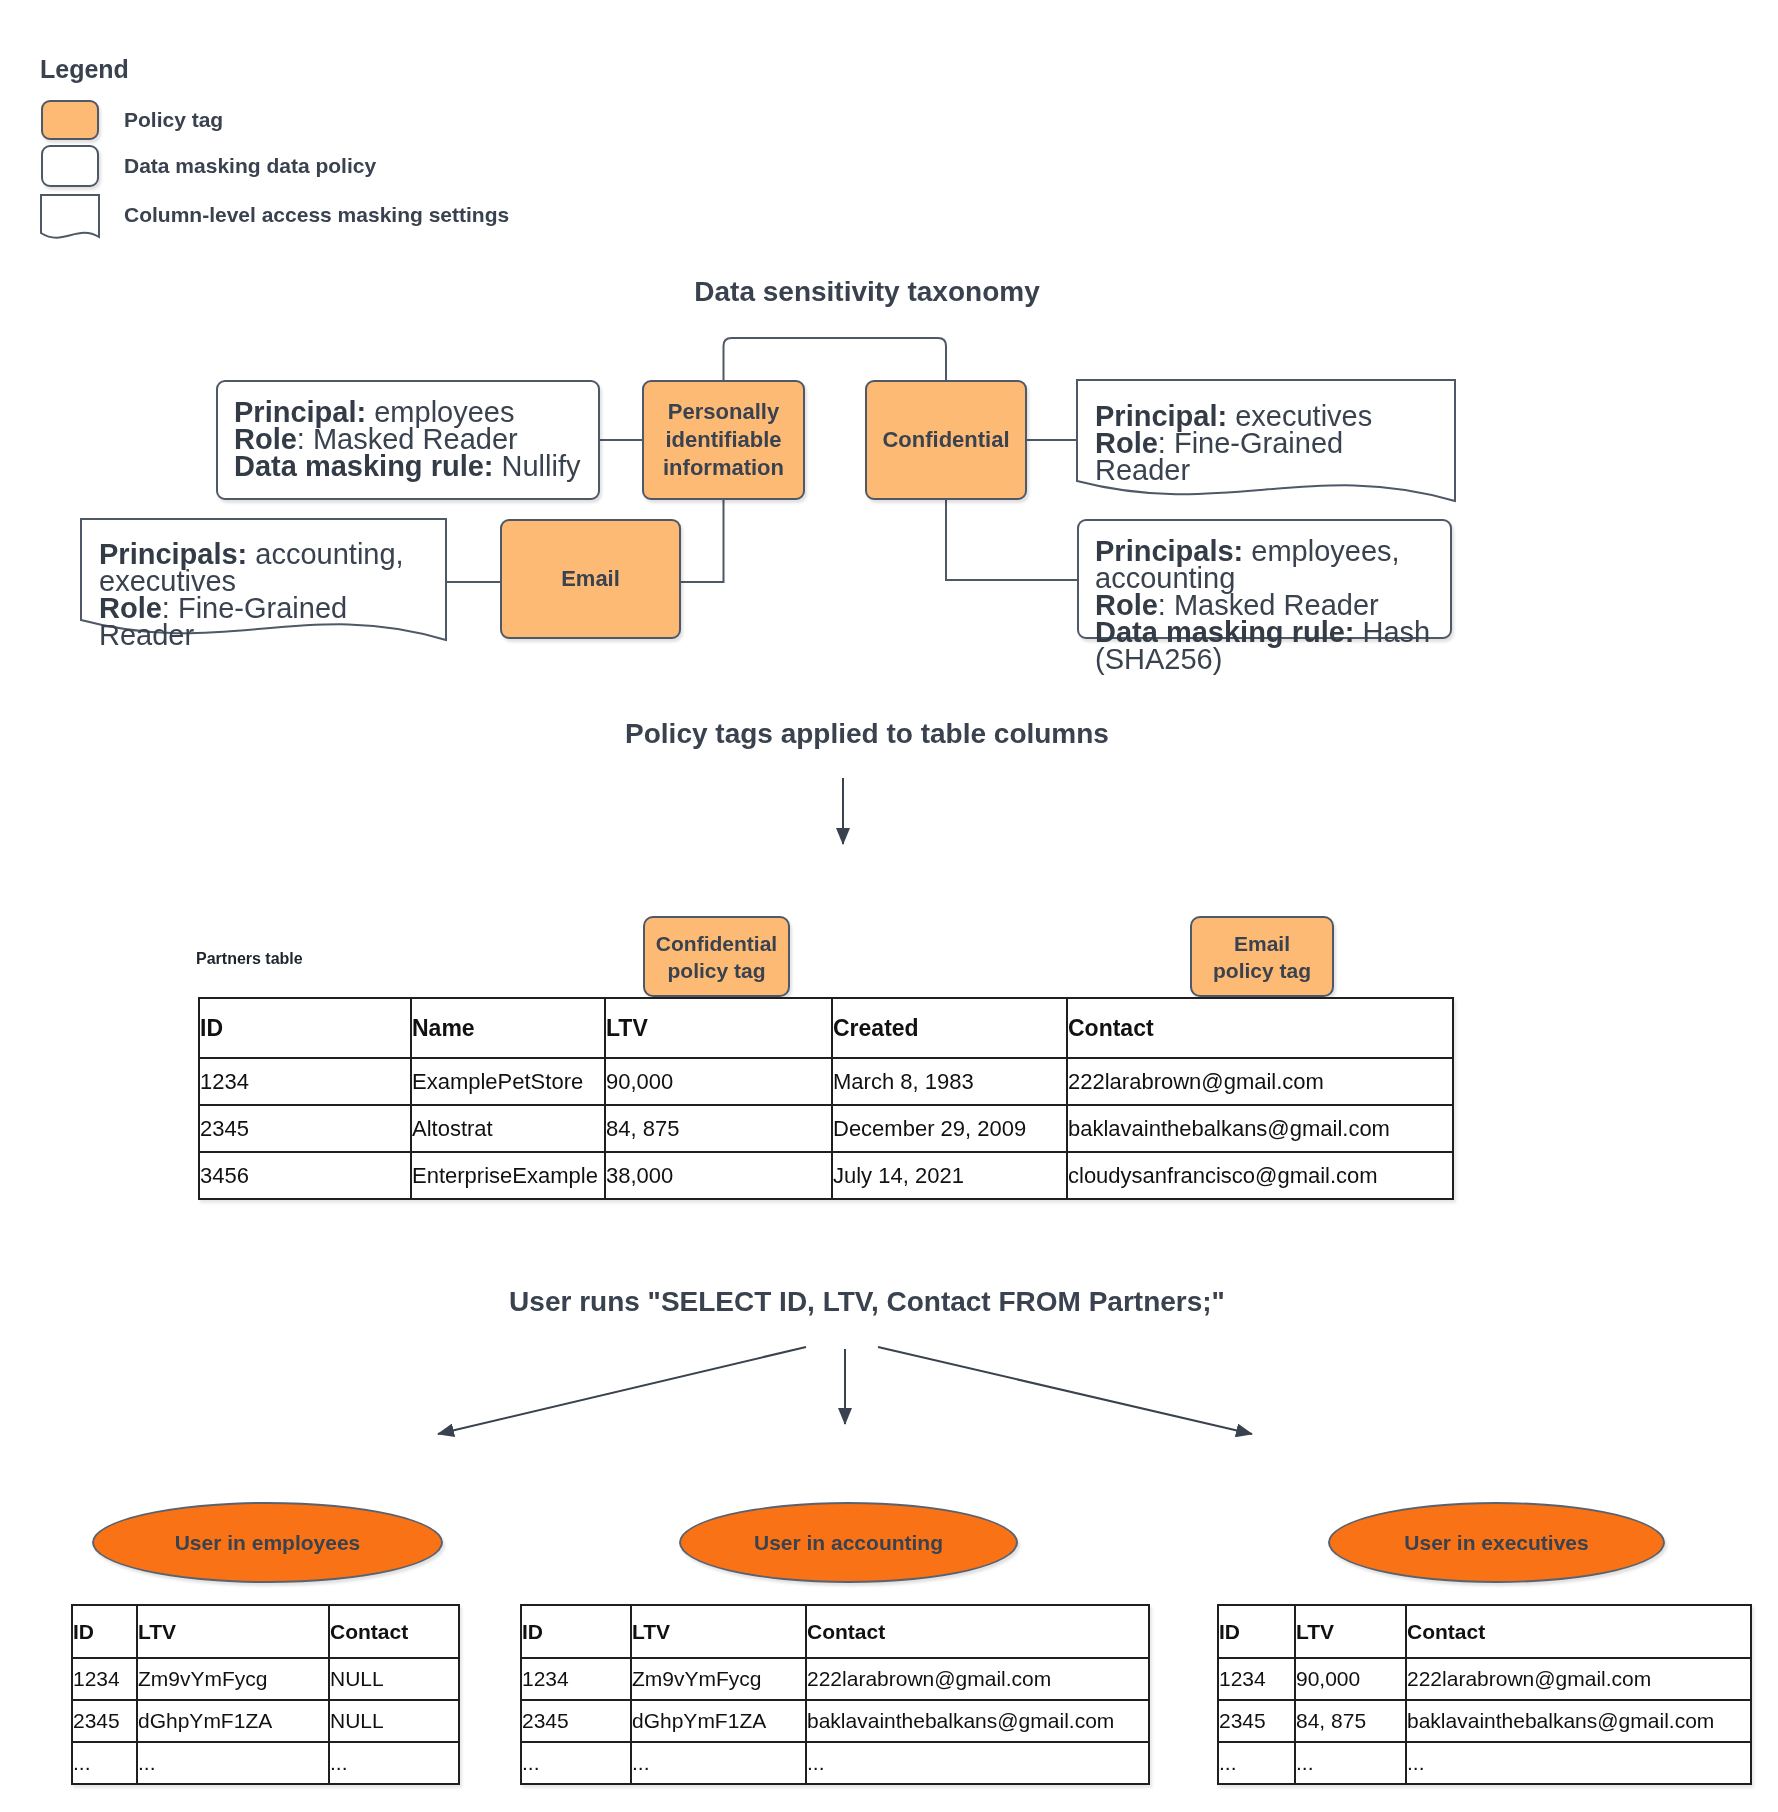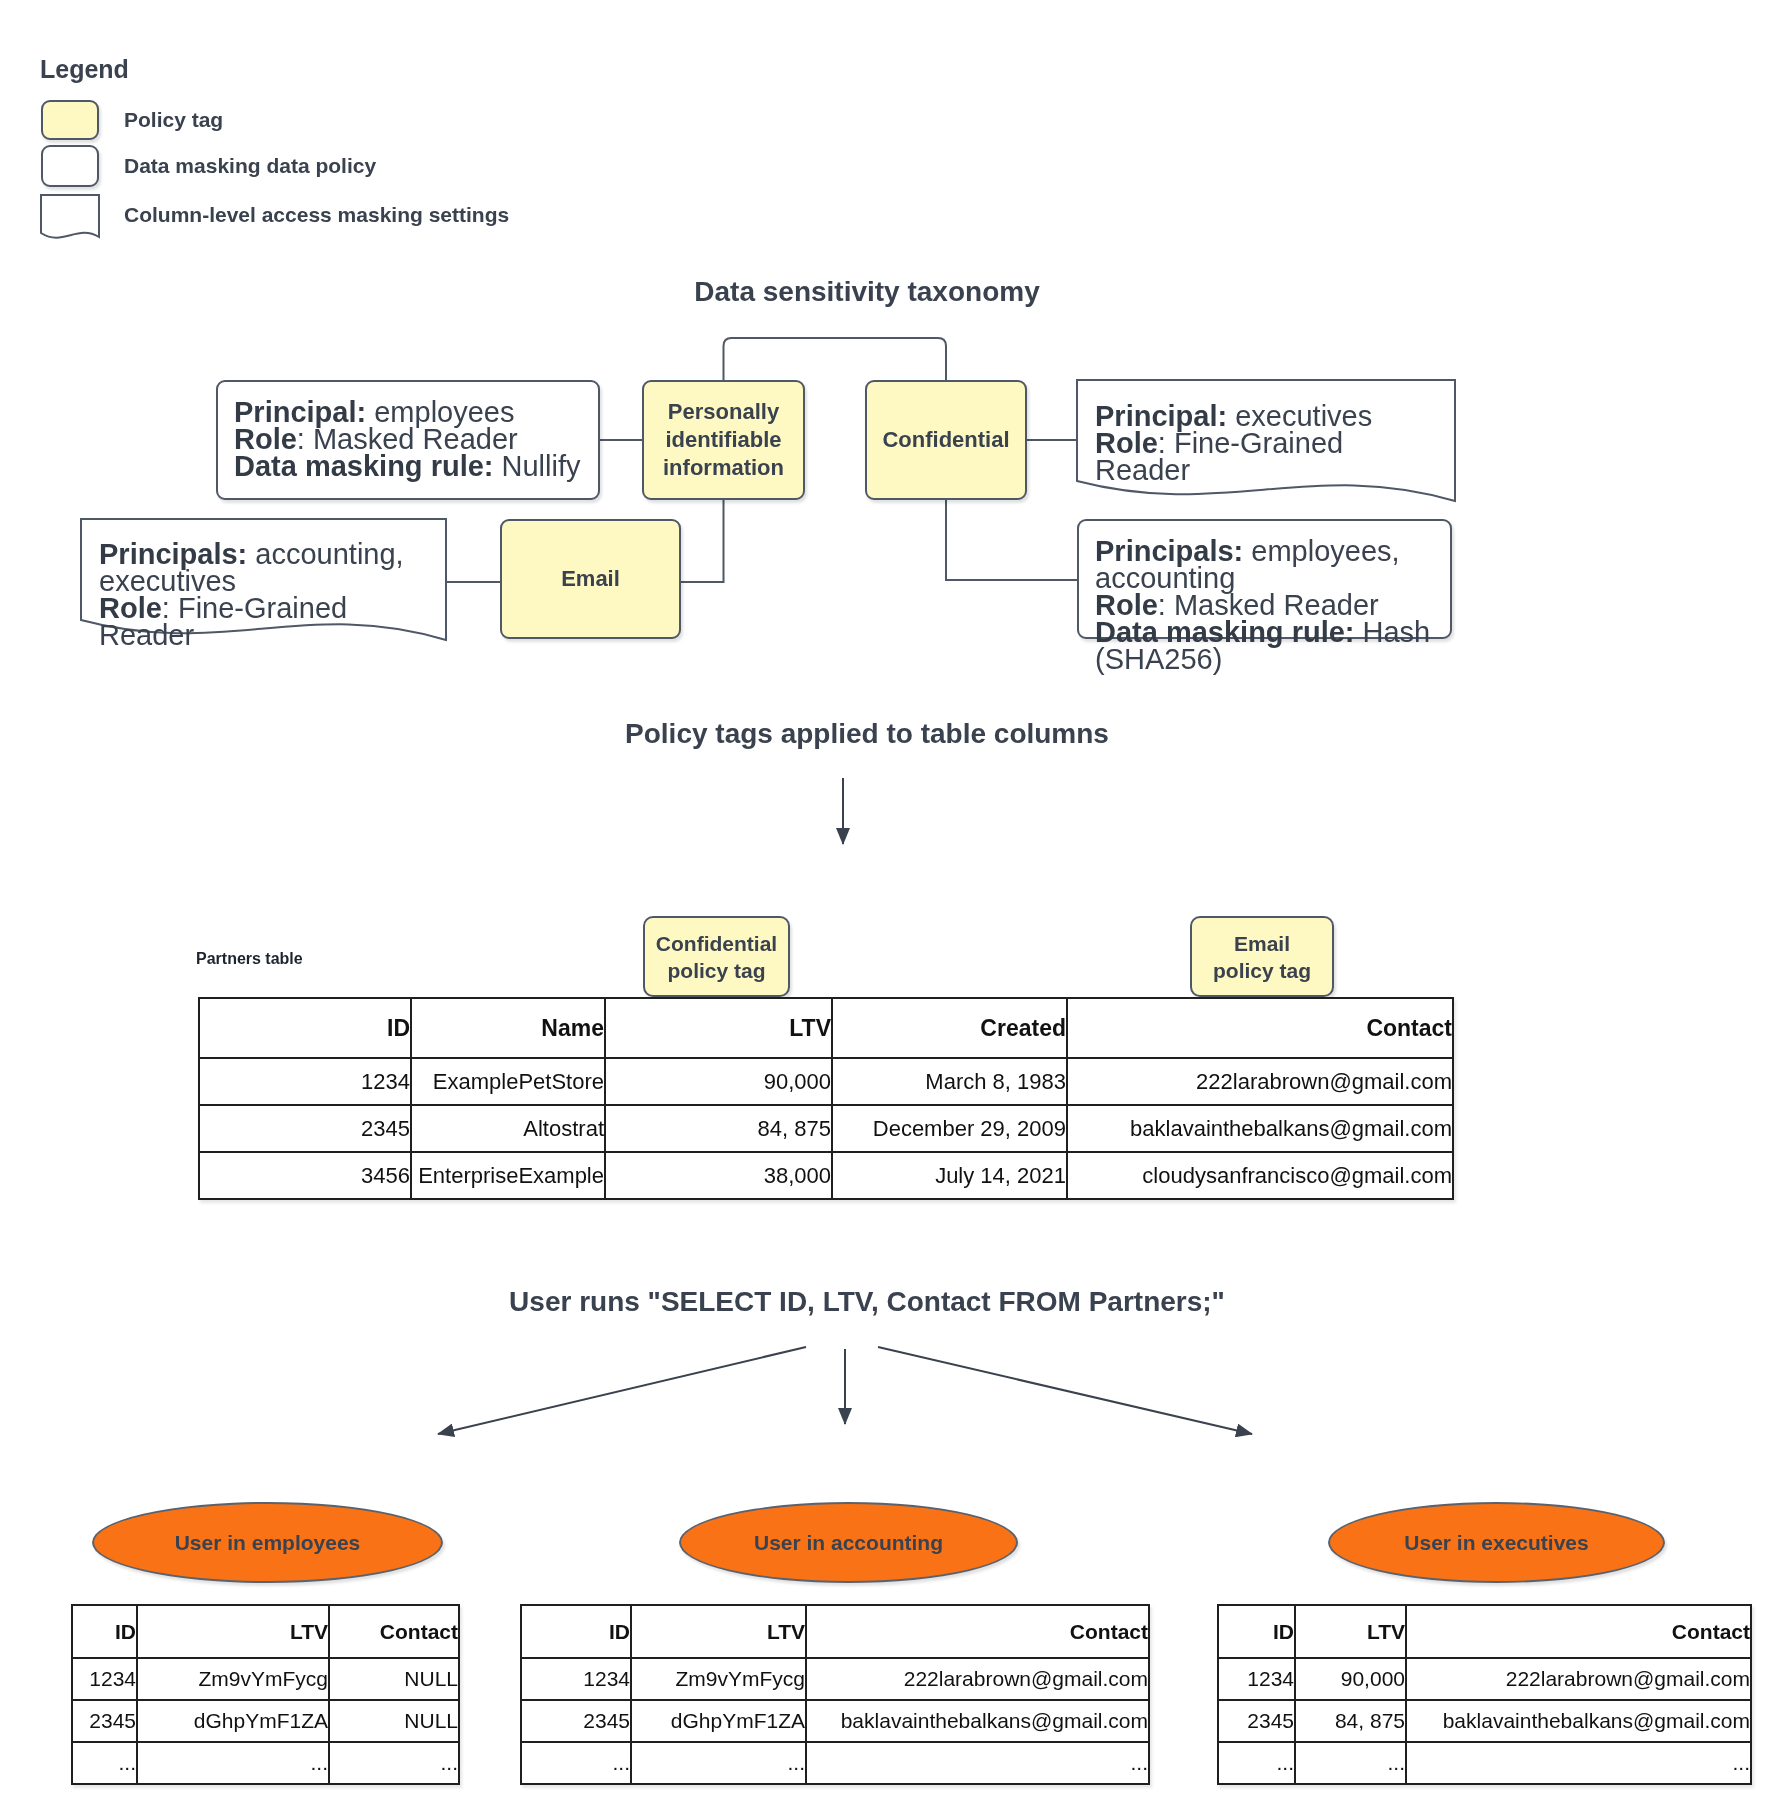--- a/index.html
+++ b/index.html
@@ -3,36 +3,36 @@
 <meta charset="utf-8">
 <style>
   html,body{margin:0;padding:0;background:#fff;}
   .canvas{position:relative;width:1778px;height:1812px;background:#ffffff;
           font-family:"Liberation Sans",sans-serif;color:#39424e;overflow:hidden;}
   .abs{position:absolute;box-sizing:border-box;}
   svg.layer{position:absolute;left:0;top:0;z-index:0;}
   .z1{z-index:1;}
   .node{border:2px solid #4e5866;border-radius:9px;background:#fff;
         box-shadow:2px 3px 3px rgba(0,0,0,0.12);}
-  .blue{background:#fef9c3;}
+  .blue{background:#fdba74;}
   .center-flex{display:flex;align-items:center;justify-content:center;text-align:center;}
   .node-label{font-weight:bold;font-size:22px;line-height:28px;color:#39424e;}
   .card-text{font-size:29px;line-height:27px;color:#39424e;}
   .card-text b{color:#333b46;}
   .section-title{position:absolute;left:22px;width:1690px;text-align:center;
                  font-weight:bold;font-size:28px;color:#39424e;}
   .legend-title{font-weight:bold;font-size:25px;color:#39424e;}
   .legend-label{font-weight:bold;font-size:21px;color:#39424e;display:flex;align-items:center;}
   .tag{border:2px solid #4e5866;border-radius:10px;box-shadow:2px 3px 3px rgba(0,0,0,0.12);}
   .tag div{font-weight:bold;font-size:21px;line-height:27px;}
   .ellipse{border:2px solid #59626e;border-radius:50%;background:#f97316;
            box-shadow:2px 3px 3px rgba(0,0,0,0.12);font-weight:bold;font-size:21px;}
   table.dtable{border-collapse:collapse;table-layout:fixed;background:#fff;
                box-shadow:2px 3px 3px rgba(0,0,0,0.10);}
-  table.dtable td,table.dtable th{border:2px solid #1f1f1f;text-align:right;
+  table.dtable td,table.dtable th{border:2px solid #1f1f1f;text-align:left;
                padding:0;overflow:hidden;white-space:nowrap;color:#111;}
   table.partners th{height:58px;font-size:23px;font-weight:bold;}
   table.partners td{height:45px;font-size:22px;font-weight:normal;}
   table.result th{height:51px;font-size:21px;font-weight:bold;}
   table.result td{height:40px;font-size:21px;font-weight:normal;}
   .ptable-label{font-weight:bold;font-size:16px;color:#1c242e;}
 </style>
 </head>
 <body>
 

